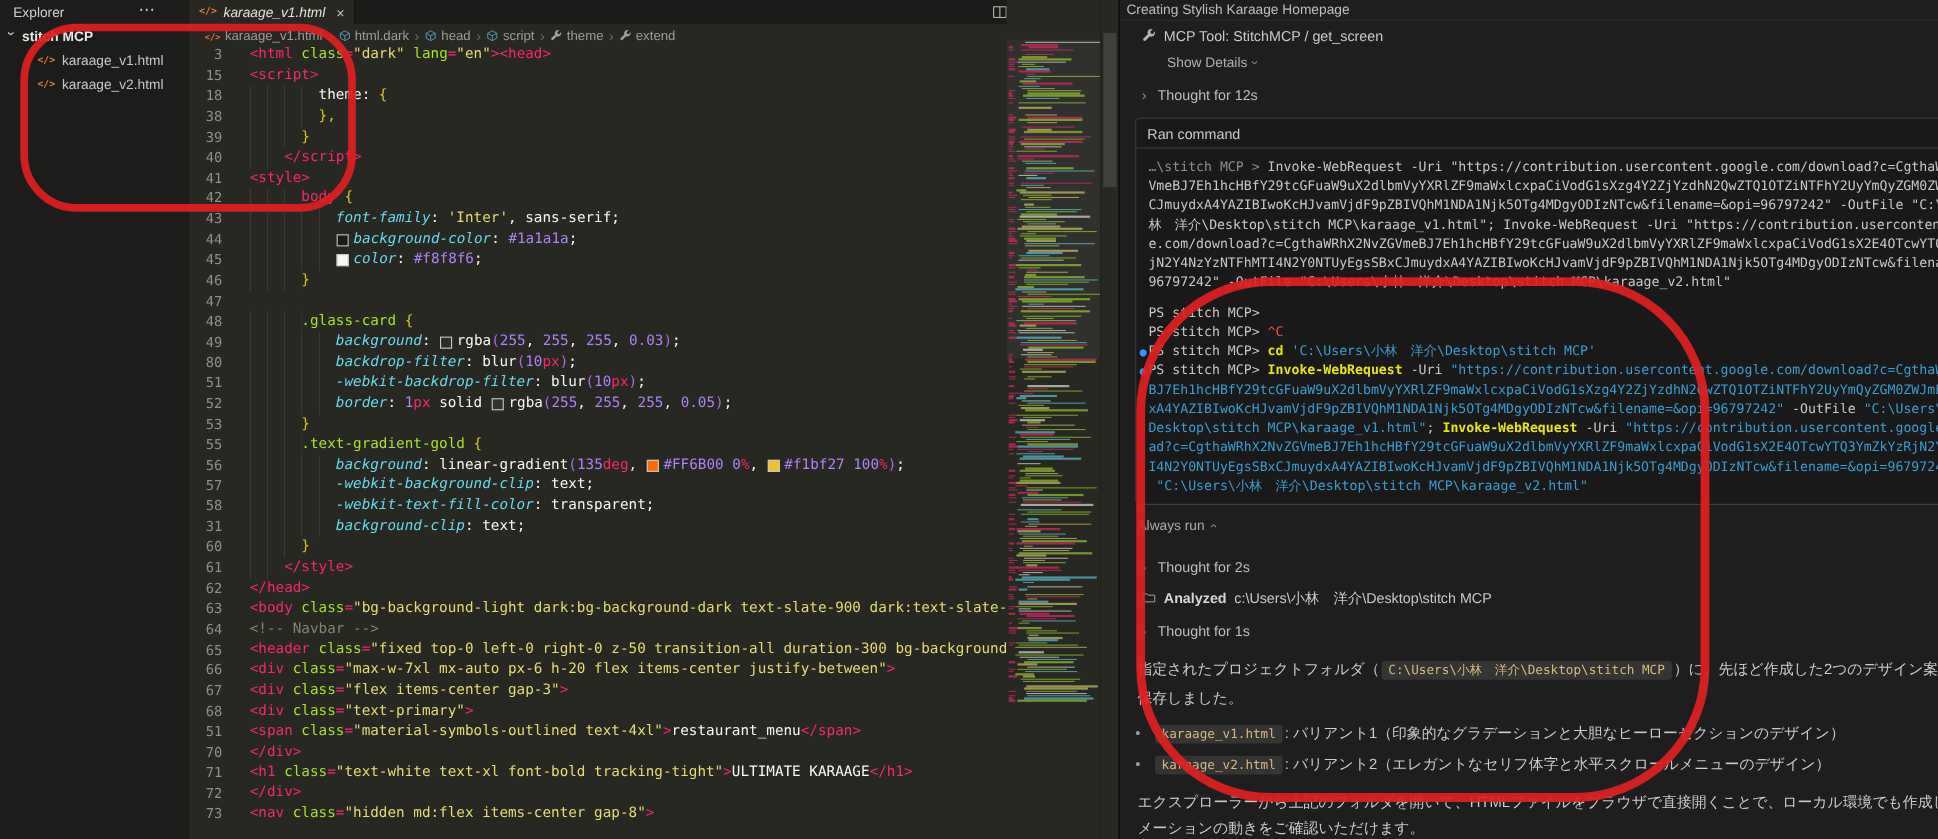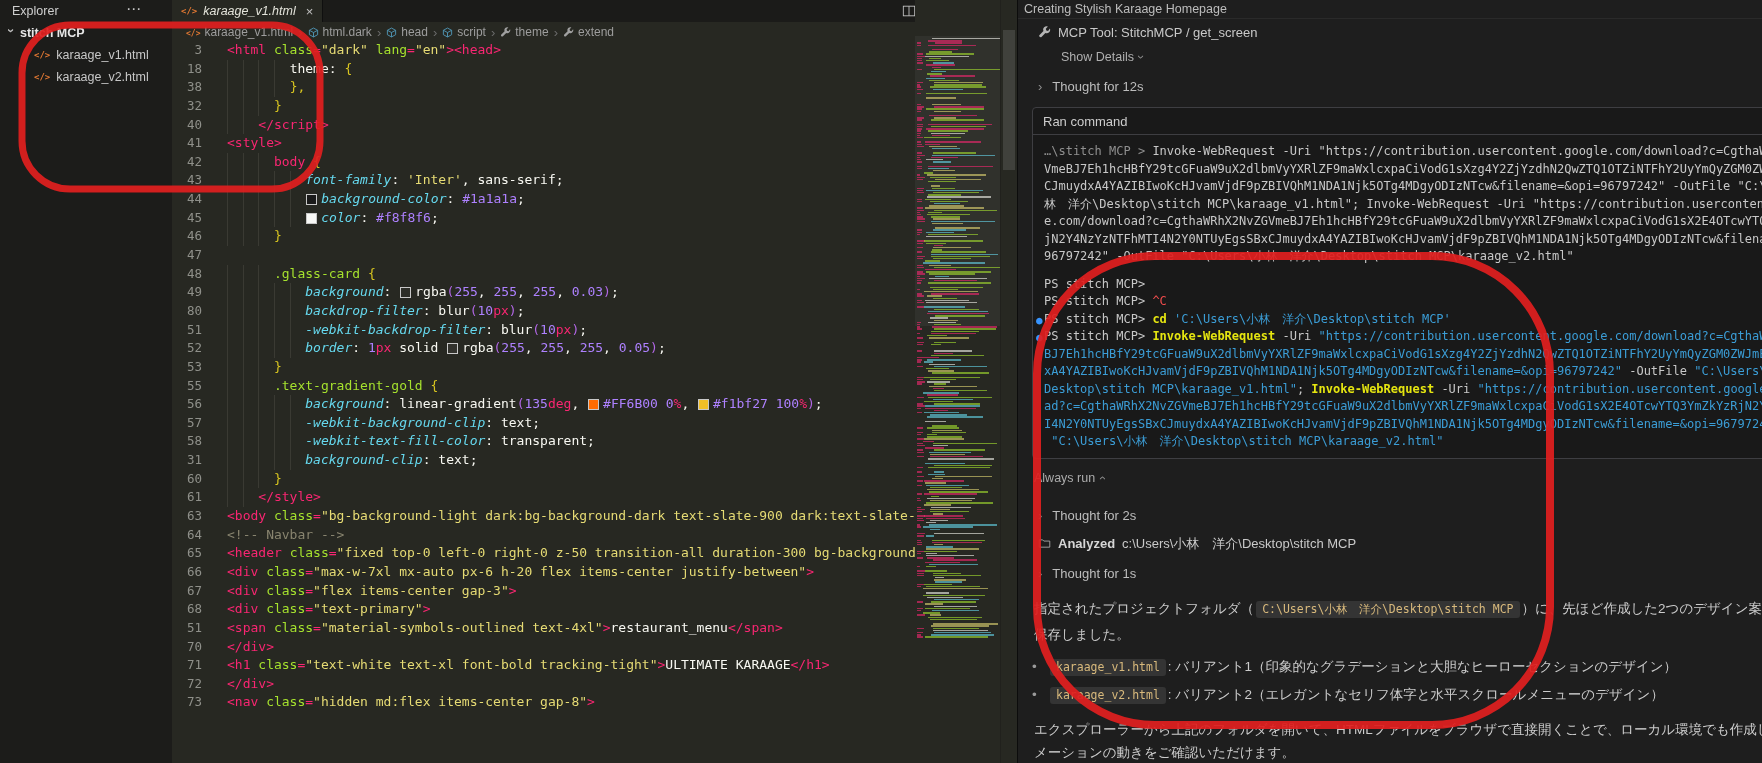--- a/index.html
+++ b/index.html
@@ -175,23 +175,24 @@
         <span>
           <svg class="ic" width="11" height="11" viewBox="0 0 16 16">
             <path fill="#a0a0a0" d="M14.6 3.1a4.2 4.2 0 0 1-5.5 5.5l-4.8 4.8a1.7 1.7 0 0 1-2.4-2.4l4.8-4.8A4.2 4.2 0 0 1 12.2.7L9.6 3.3l.6 2.2 2.2.6 2.2-3z"></path>
           </svg>
         </span>
         <span>extend</span>
       </span>
     </div>
   <div class="code" id="code">
       <div class="cl"><span class="num">3</span><span class="ct"><span class="tg">&lt;html</span><span class="pl"> </span><span class="at">class</span><span class="tg">=</span><span class="st">"dark"</span><span class="pl"> </span><span class="at">lang</span><span class="tg">=</span><span class="st">"en"</span><span class="tg">&gt;&lt;head&gt;</span></span></div>
+      <div class="cl"><span class="num">15</span><span class="ct"><span class="tg">&lt;script&gt;</span></span></div>
       <div class="cl"><span class="num">18</span><span class="ct"><span class="ind" style="width: 62.64px;"></span><span class="pl">theme: </span><span class="b1">{</span></span></div>
       <div class="cl"><span class="num">38</span><span class="ct"><span class="ind" style="width: 62.64px;"></span><span class="b1">},</span></span></div>
-      <div class="cl"><span class="num">32</span><span class="ct"><span class="ind" style="width: 46.98px;"></span><span class="b1">}</span></span></div>
+      <div class="cl"><span class="num">39</span><span class="ct"><span class="ind" style="width: 46.98px;"></span><span class="b1">}</span></span></div>
       <div class="cl"><span class="num">40</span><span class="ct"><span class="ind" style="width: 31.32px;"></span><span class="tg">&lt;/script&gt;</span></span></div>
       <div class="cl"><span class="num">41</span><span class="ct"><span class="tg">&lt;style&gt;</span></span></div>
       <div class="cl"><span class="num">42</span><span class="ct"><span class="ind" style="width: 46.98px;"></span><span class="tg">body</span><span class="pl"> </span><span class="b1">{</span></span></div>
       <div class="cl"><span class="num">43</span><span class="ct"><span class="ind" style="width: 78.3px;"></span><span class="pr">font-family</span><span class="pl">: </span><span class="st">'Inter'</span><span class="pl">, sans-serif;</span></span></div>
       <div class="cl"><span class="num">44</span><span class="ct"><span class="ind" style="width: 78.3px;"></span><span class="sw" style="background: rgb(26, 26, 26);"></span><span class="pr">background-color</span><span class="pl">: </span><span class="nu">#1a1a1a</span><span class="pl">;</span></span></div>
       <div class="cl"><span class="num">45</span><span class="ct"><span class="ind" style="width: 78.3px;"></span><span class="sw" style="background: rgb(248, 248, 246);"></span><span class="pr">color</span><span class="pl">: </span><span class="nu">#f8f8f6</span><span class="pl">;</span></span></div>
       <div class="cl"><span class="num">46</span><span class="ct"><span class="ind" style="width: 46.98px;"></span><span class="b1">}</span></span></div>
       <div class="cl"><span class="num">47</span><span class="ct"></span></div>
       <div class="cl"><span class="num">48</span><span class="ct"><span class="ind" style="width: 46.98px;"></span><span class="at">.glass-card</span><span class="pl"> </span><span class="b1">{</span></span></div>
       <div class="cl"><span class="num">49</span><span class="ct"><span class="ind" style="width: 78.3px;"></span><span class="pr">background</span><span class="pl">: </span><span class="sw" style="background: rgba(255, 255, 255, 0.03);"></span><span class="pl">rgba</span><span class="b2">(</span><span class="nu">255</span><span class="pl">, </span><span class="nu">255</span><span class="pl">, </span><span class="nu">255</span><span class="pl">, </span><span class="nu">0.03</span><span class="b2">)</span><span class="pl">;</span></span></div>
@@ -199,20 +200,21 @@
       <div class="cl"><span class="num">51</span><span class="ct"><span class="ind" style="width: 78.3px;"></span><span class="pr">-webkit-backdrop-filter</span><span class="pl">: blur</span><span class="b2">(</span><span class="nu">10</span><span class="un">px</span><span class="b2">)</span><span class="pl">;</span></span></div>
       <div class="cl"><span class="num">52</span><span class="ct"><span class="ind" style="width: 78.3px;"></span><span class="pr">border</span><span class="pl">: </span><span class="nu">1</span><span class="un">px</span><span class="pl"> solid </span><span class="sw" style="background: rgba(255, 255, 255, 0.05);"></span><span class="pl">rgba</span><span class="b2">(</span><span class="nu">255</span><span class="pl">, </span><span class="nu">255</span><span class="pl">, </span><span class="nu">255</span><span class="pl">, </span><span class="nu">0.05</span><span class="b2">)</span><span class="pl">;</span></span></div>
       <div class="cl"><span class="num">53</span><span class="ct"><span class="ind" style="width: 46.98px;"></span><span class="b1">}</span></span></div>
       <div class="cl"><span class="num">55</span><span class="ct"><span class="ind" style="width: 46.98px;"></span><span class="at">.text-gradient-gold</span><span class="pl"> </span><span class="b1">{</span></span></div>
       <div class="cl"><span class="num">56</span><span class="ct"><span class="ind" style="width: 78.3px;"></span><span class="pr">background</span><span class="pl">: linear-gradient</span><span class="b2">(</span><span class="nu">135</span><span class="un">deg</span><span class="pl">, </span><span class="sw" style="background: rgb(255, 107, 0);"></span><span class="nu">#FF6B00</span><span class="pl"> </span><span class="nu">0</span><span class="un">%</span><span class="pl">, </span><span class="sw" style="background: rgb(241, 191, 39);"></span><span class="nu">#f1bf27</span><span class="pl"> </span><span class="nu">100</span><span class="un">%</span><span class="b2">)</span><span class="pl">;</span></span></div>
       <div class="cl"><span class="num">57</span><span class="ct"><span class="ind" style="width: 78.3px;"></span><span class="pr">-webkit-background-clip</span><span class="pl">: text;</span></span></div>
       <div class="cl"><span class="num">58</span><span class="ct"><span class="ind" style="width: 78.3px;"></span><span class="pr">-webkit-text-fill-color</span><span class="pl">: transparent;</span></span></div>
       <div class="cl"><span class="num">31</span><span class="ct"><span class="ind" style="width: 78.3px;"></span><span class="pr">background-clip</span><span class="pl">: text;</span></span></div>
       <div class="cl"><span class="num">60</span><span class="ct"><span class="ind" style="width: 46.98px;"></span><span class="b1">}</span></span></div>
       <div class="cl"><span class="num">61</span><span class="ct"><span class="ind" style="width: 31.32px;"></span><span class="tg">&lt;/style&gt;</span></span></div>
+      <div class="cl"><span class="num">62</span><span class="ct"><span class="tg">&lt;/head&gt;</span></span></div>
       <div class="cl"><span class="num">63</span><span class="ct"><span class="tg">&lt;body</span><span class="pl"> </span><span class="at">class</span><span class="tg">=</span><span class="st">"bg-background-light dark:bg-background-dark text-slate-900 dark:text-slate-50 font-display"</span></span></div>
       <div class="cl"><span class="num">64</span><span class="ct"><span class="cm">&lt;!-- Navbar --&gt;</span></span></div>
       <div class="cl"><span class="num">65</span><span class="ct"><span class="tg">&lt;header</span><span class="pl"> </span><span class="at">class</span><span class="tg">=</span><span class="st">"fixed top-0 left-0 right-0 z-50 transition-all duration-300 bg-background-dark/80 backdrop-blur"</span></span></div>
       <div class="cl"><span class="num">66</span><span class="ct"><span class="tg">&lt;div</span><span class="pl"> </span><span class="at">class</span><span class="tg">=</span><span class="st">"max-w-7xl mx-auto px-6 h-20 flex items-center justify-between"</span><span class="tg">&gt;</span></span></div>
       <div class="cl"><span class="num">67</span><span class="ct"><span class="tg">&lt;div</span><span class="pl"> </span><span class="at">class</span><span class="tg">=</span><span class="st">"flex items-center gap-3"</span><span class="tg">&gt;</span></span></div>
       <div class="cl"><span class="num">68</span><span class="ct"><span class="tg">&lt;div</span><span class="pl"> </span><span class="at">class</span><span class="tg">=</span><span class="st">"text-primary"</span><span class="tg">&gt;</span></span></div>
       <div class="cl"><span class="num">51</span><span class="ct"><span class="tg">&lt;span</span><span class="pl"> </span><span class="at">class</span><span class="tg">=</span><span class="st">"material-symbols-outlined text-4xl"</span><span class="tg">&gt;</span><span class="pl">restaurant_menu</span><span class="tg">&lt;/span&gt;</span></span></div>
       <div class="cl"><span class="num">70</span><span class="ct"><span class="tg">&lt;/div&gt;</span></span></div>
       <div class="cl"><span class="num">71</span><span class="ct"><span class="tg">&lt;h1</span><span class="pl"> </span><span class="at">class</span><span class="tg">=</span><span class="st">"text-white text-xl font-bold tracking-tight"</span><span class="tg">&gt;</span><span class="pl">ULTIMATE KARAAGE</span><span class="tg">&lt;/h1&gt;</span></span></div>
       <div class="cl"><span class="num">72</span><span class="ct"><span class="tg">&lt;/div&gt;</span></span></div>

